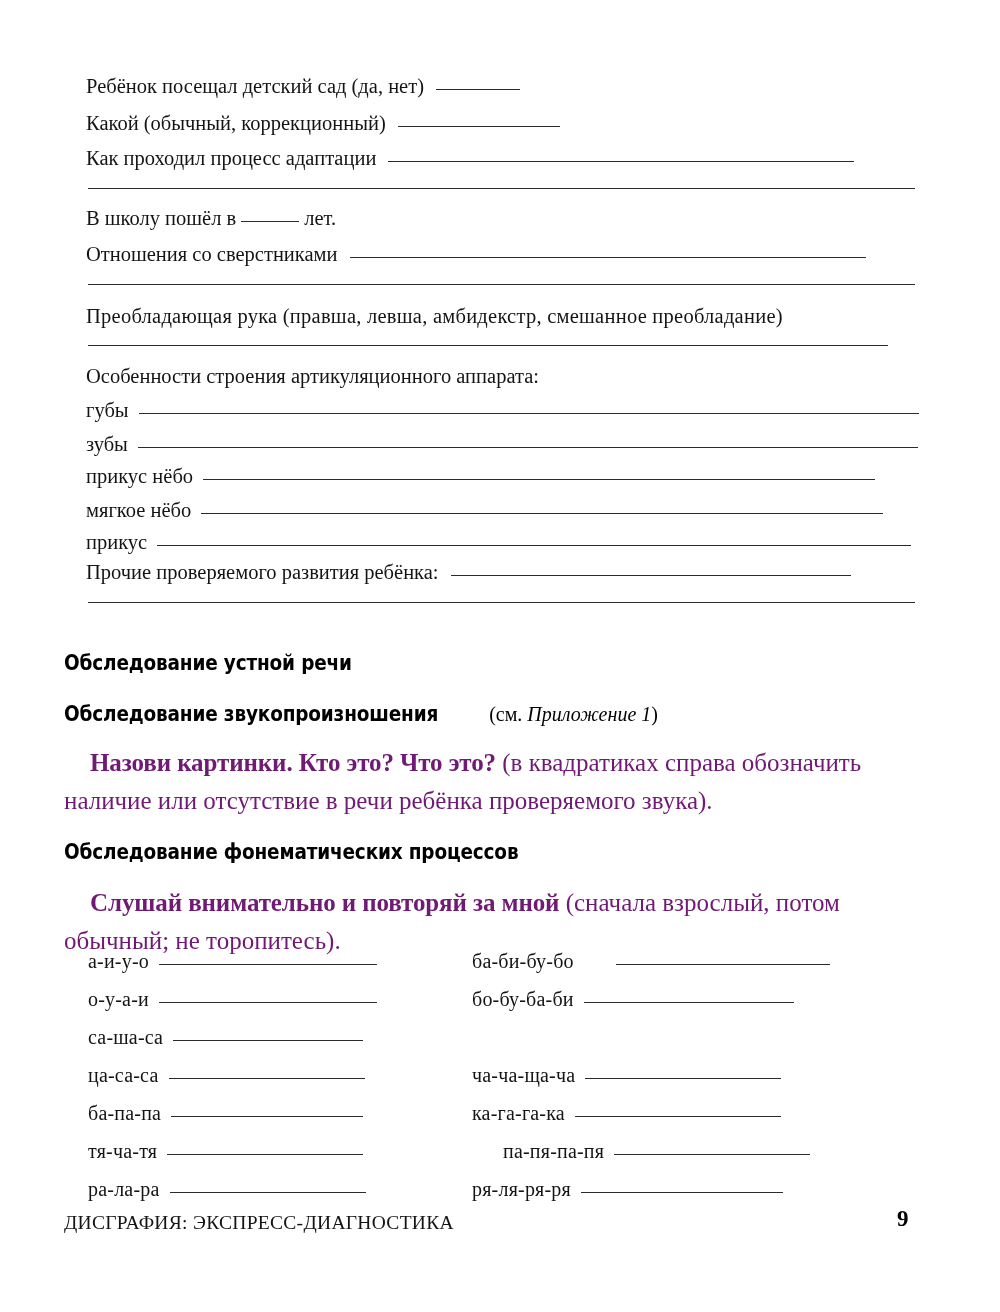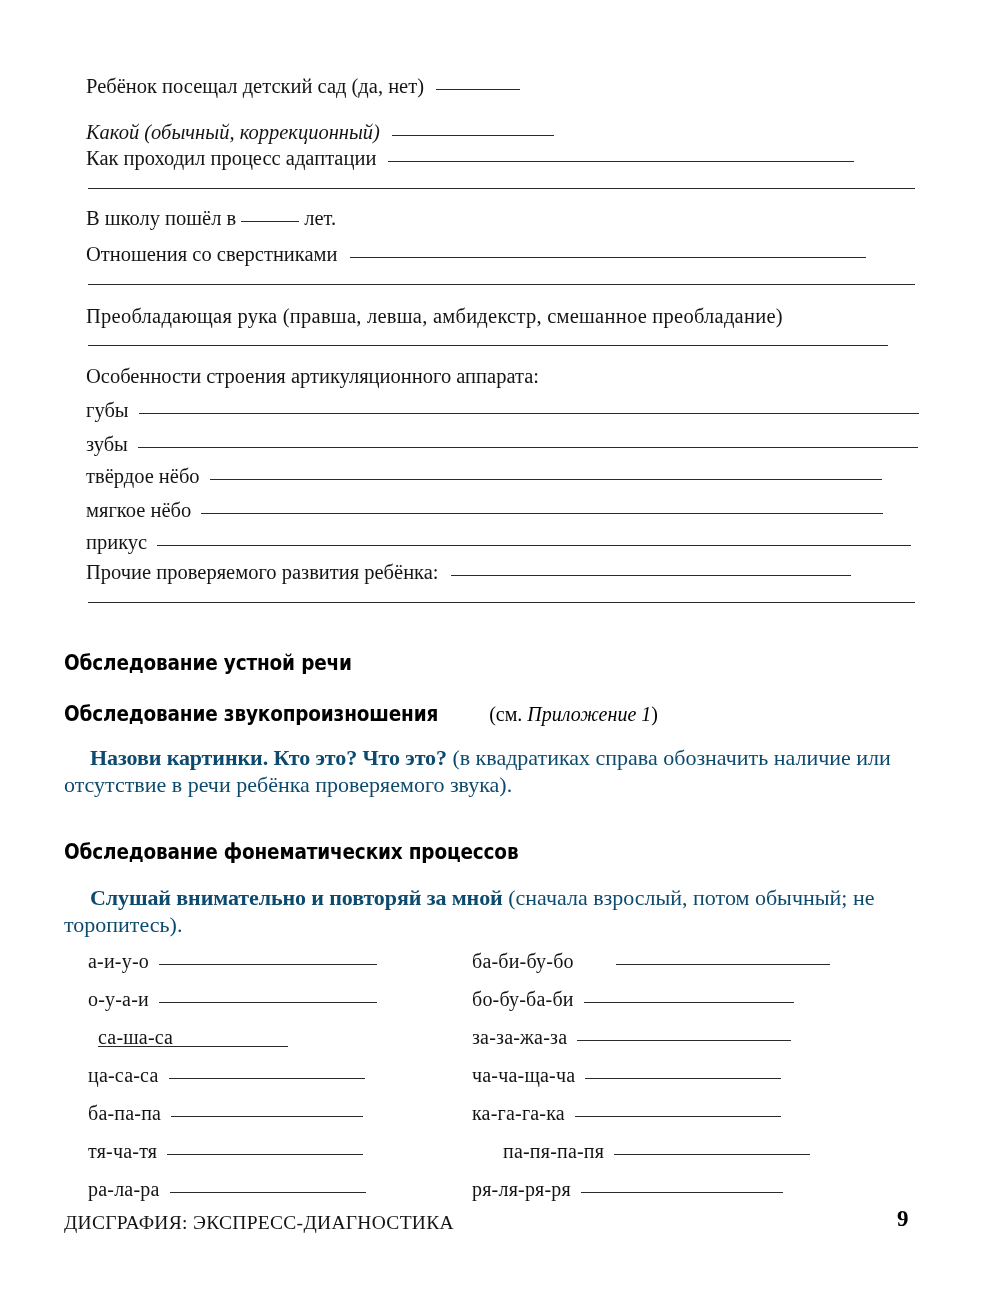--- a/index.html
+++ b/index.html
@@ -94,23 +94,23 @@
   }
   .h-sub .paren {
     font-family: "Liberation Serif", "DejaVu Serif", serif;
     font-style: normal;
     font-size: 20px;
   }
 
   
   .para {
     position: absolute;
-    font-size: 22px;
-    line-height: 27px;
-    color: #0c4a6e;
+    font-size: 25px;
+    line-height: 38px;
+    color: #701a75;
     text-indent: 26px;
   }
   .para b {
     font-weight: 700;
     letter-spacing: -0.1px;
   }
 
   
   .syl {
     position: absolute;
@@ -142,21 +142,21 @@
 </head>
 <body>
 
 <div class="page">
 
   <div class="row" style="left:86px; top:76px;">
     <span class="label">Ребёнок посещал детский сад (да, нет)</span>
     <span class="rule" style="width:84px; margin-left:12px;"></span>
   </div>
 
-  <div class="row" style="left:86px; top:122px;font-style:italic;">
+  <div class="row" style="left:86px; top:113px;">
     <span class="label">Какой (обычный, коррекционный)</span>
     <span class="rule" style="width:162px; margin-left:12px;"></span>
   </div>
 
   <div class="row" style="left:86px; top:148px;">
     <span class="label">Как проходил процесс адаптации</span>
     <span class="rule" style="width:466px; margin-left:12px;"></span>
   </div>
   <div class="bar" style="left:88px; top:188px; width:827px;"></div>
 
@@ -185,21 +185,21 @@
     <span class="label">губы</span>
     <span class="rule" style="width:780px; margin-left:10px;"></span>
   </div>
 
   <div class="row" style="left:86px; top:434px;">
     <span class="label">зубы</span>
     <span class="rule" style="width:780px; margin-left:10px;"></span>
   </div>
 
   <div class="row" style="left:86px; top:466px;">
-    <span class="label">твёрдое нёбо</span>
+    <span class="label">прикус нёбо</span>
     <span class="rule" style="width:672px; margin-left:10px;"></span>
   </div>
 
   <div class="row" style="left:86px; top:500px;">
     <span class="label">мягкое нёбо</span>
     <span class="rule" style="width:682px; margin-left:10px;"></span>
   </div>
 
   <div class="row" style="left:86px; top:532px;">
     <span class="label">прикус</span>
@@ -229,21 +229,21 @@
   </div>
 
   <div class="syl" style="left:88px; top:950px;">
     <span class="txt">а-и-у-о</span>
     <span class="rule" style="width:218px; margin-left:10px;"></span>
   </div>
   <div class="syl" style="left:88px; top:988px;">
     <span class="txt">о-у-а-и</span>
     <span class="rule" style="width:218px; margin-left:10px;"></span>
   </div>
-  <div class="syl" style="left:88px; top:1026px;flex-direction:column;">
+  <div class="syl" style="left:88px; top:1026px;">
     <span class="txt">са-ша-са</span>
     <span class="rule" style="width:190px; margin-left:10px;"></span>
   </div>
   <div class="syl" style="left:88px; top:1064px;">
     <span class="txt">ца-са-са</span>
     <span class="rule" style="width:196px; margin-left:10px;"></span>
   </div>
   <div class="syl" style="left:88px; top:1102px;">
     <span class="txt">ба-па-па</span>
     <span class="rule" style="width:192px; margin-left:10px;"></span>
@@ -258,24 +258,20 @@
   </div>
 
   <div class="syl" style="left:472px; top:950px;gap:32px;">
     <span class="txt">ба-би-бу-бо</span>
     <span class="rule" style="width:214px; margin-left:10px;"></span>
   </div>
   <div class="syl" style="left:472px; top:988px;">
     <span class="txt">бо-бу-ба-би</span>
     <span class="rule" style="width:210px; margin-left:10px;"></span>
   </div>
-  <div class="syl" style="left:472px; top:1026px;">
-    <span class="txt">за-за-жа-за</span>
-    <span class="rule" style="width:214px; margin-left:10px;"></span>
-  </div>
   <div class="syl" style="left:472px; top:1064px;">
     <span class="txt">ча-ча-ща-ча</span>
     <span class="rule" style="width:196px; margin-left:10px;"></span>
   </div>
   <div class="syl" style="left:472px; top:1102px;">
     <span class="txt">ка-га-га-ка</span>
     <span class="rule" style="width:206px; margin-left:10px;"></span>
   </div>
   <div class="syl" style="left:472px; top:1140px;margin-left:31px;">
     <span class="txt">па-пя-па-пя</span>

